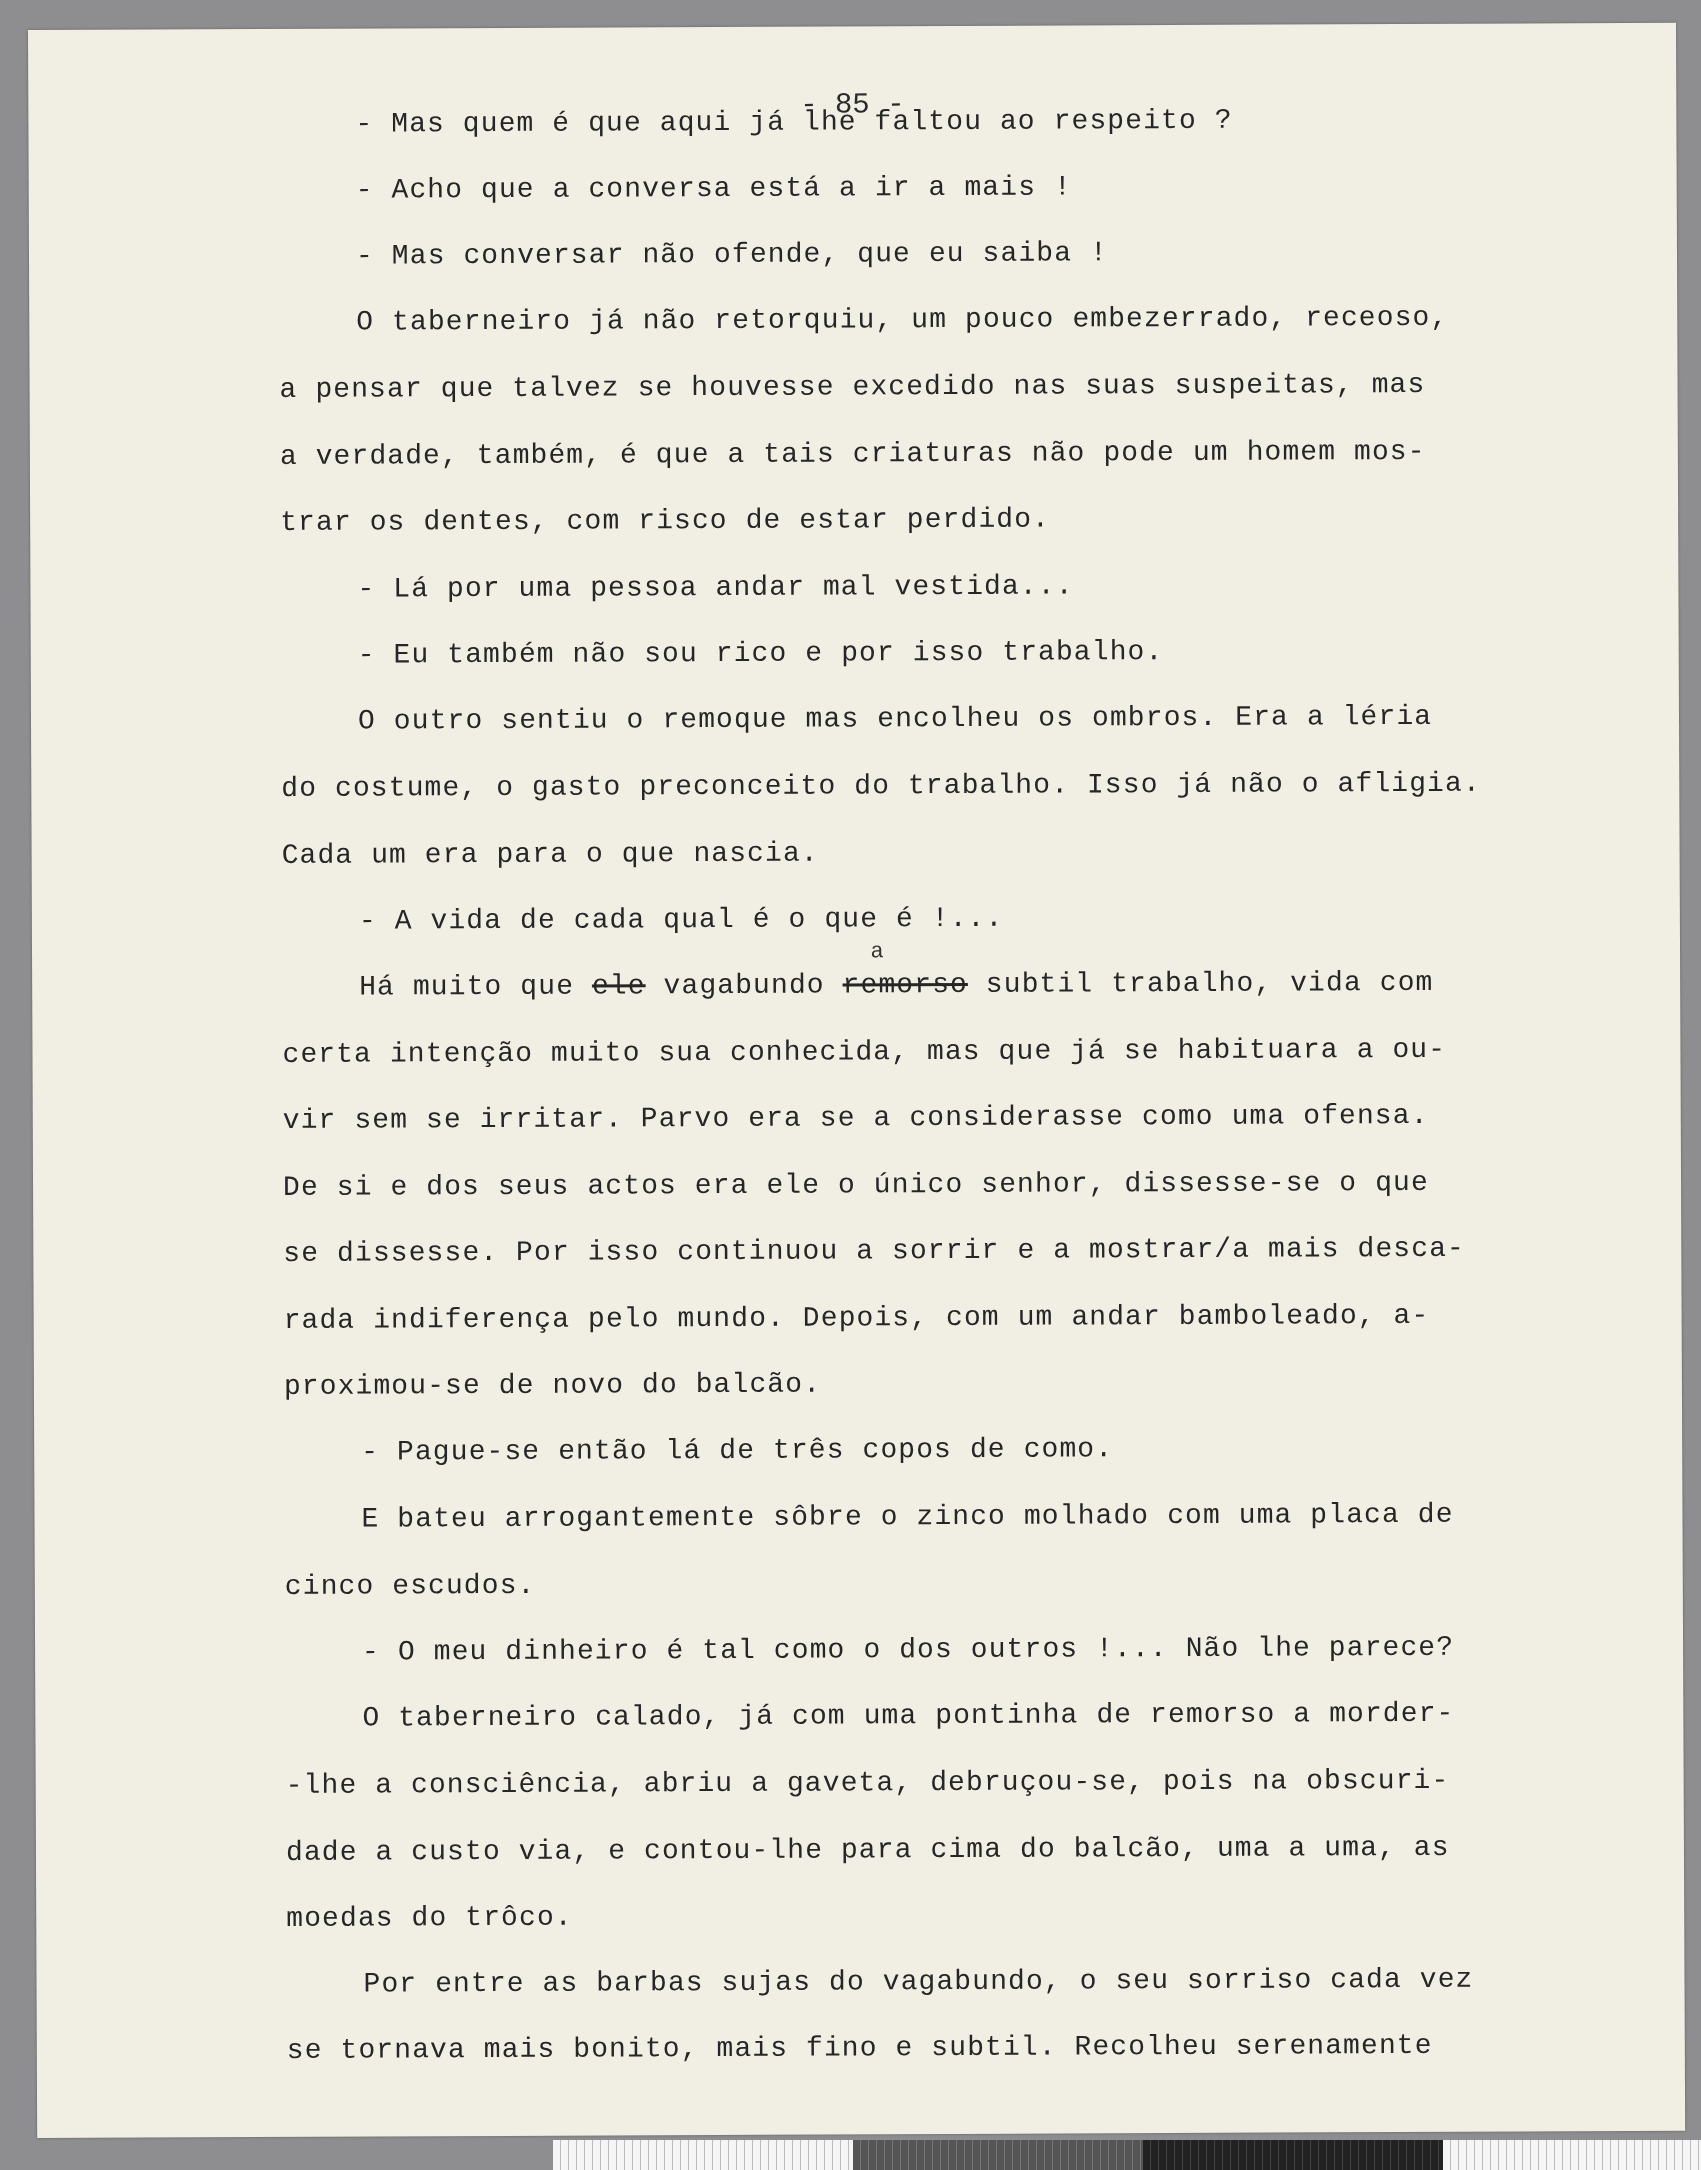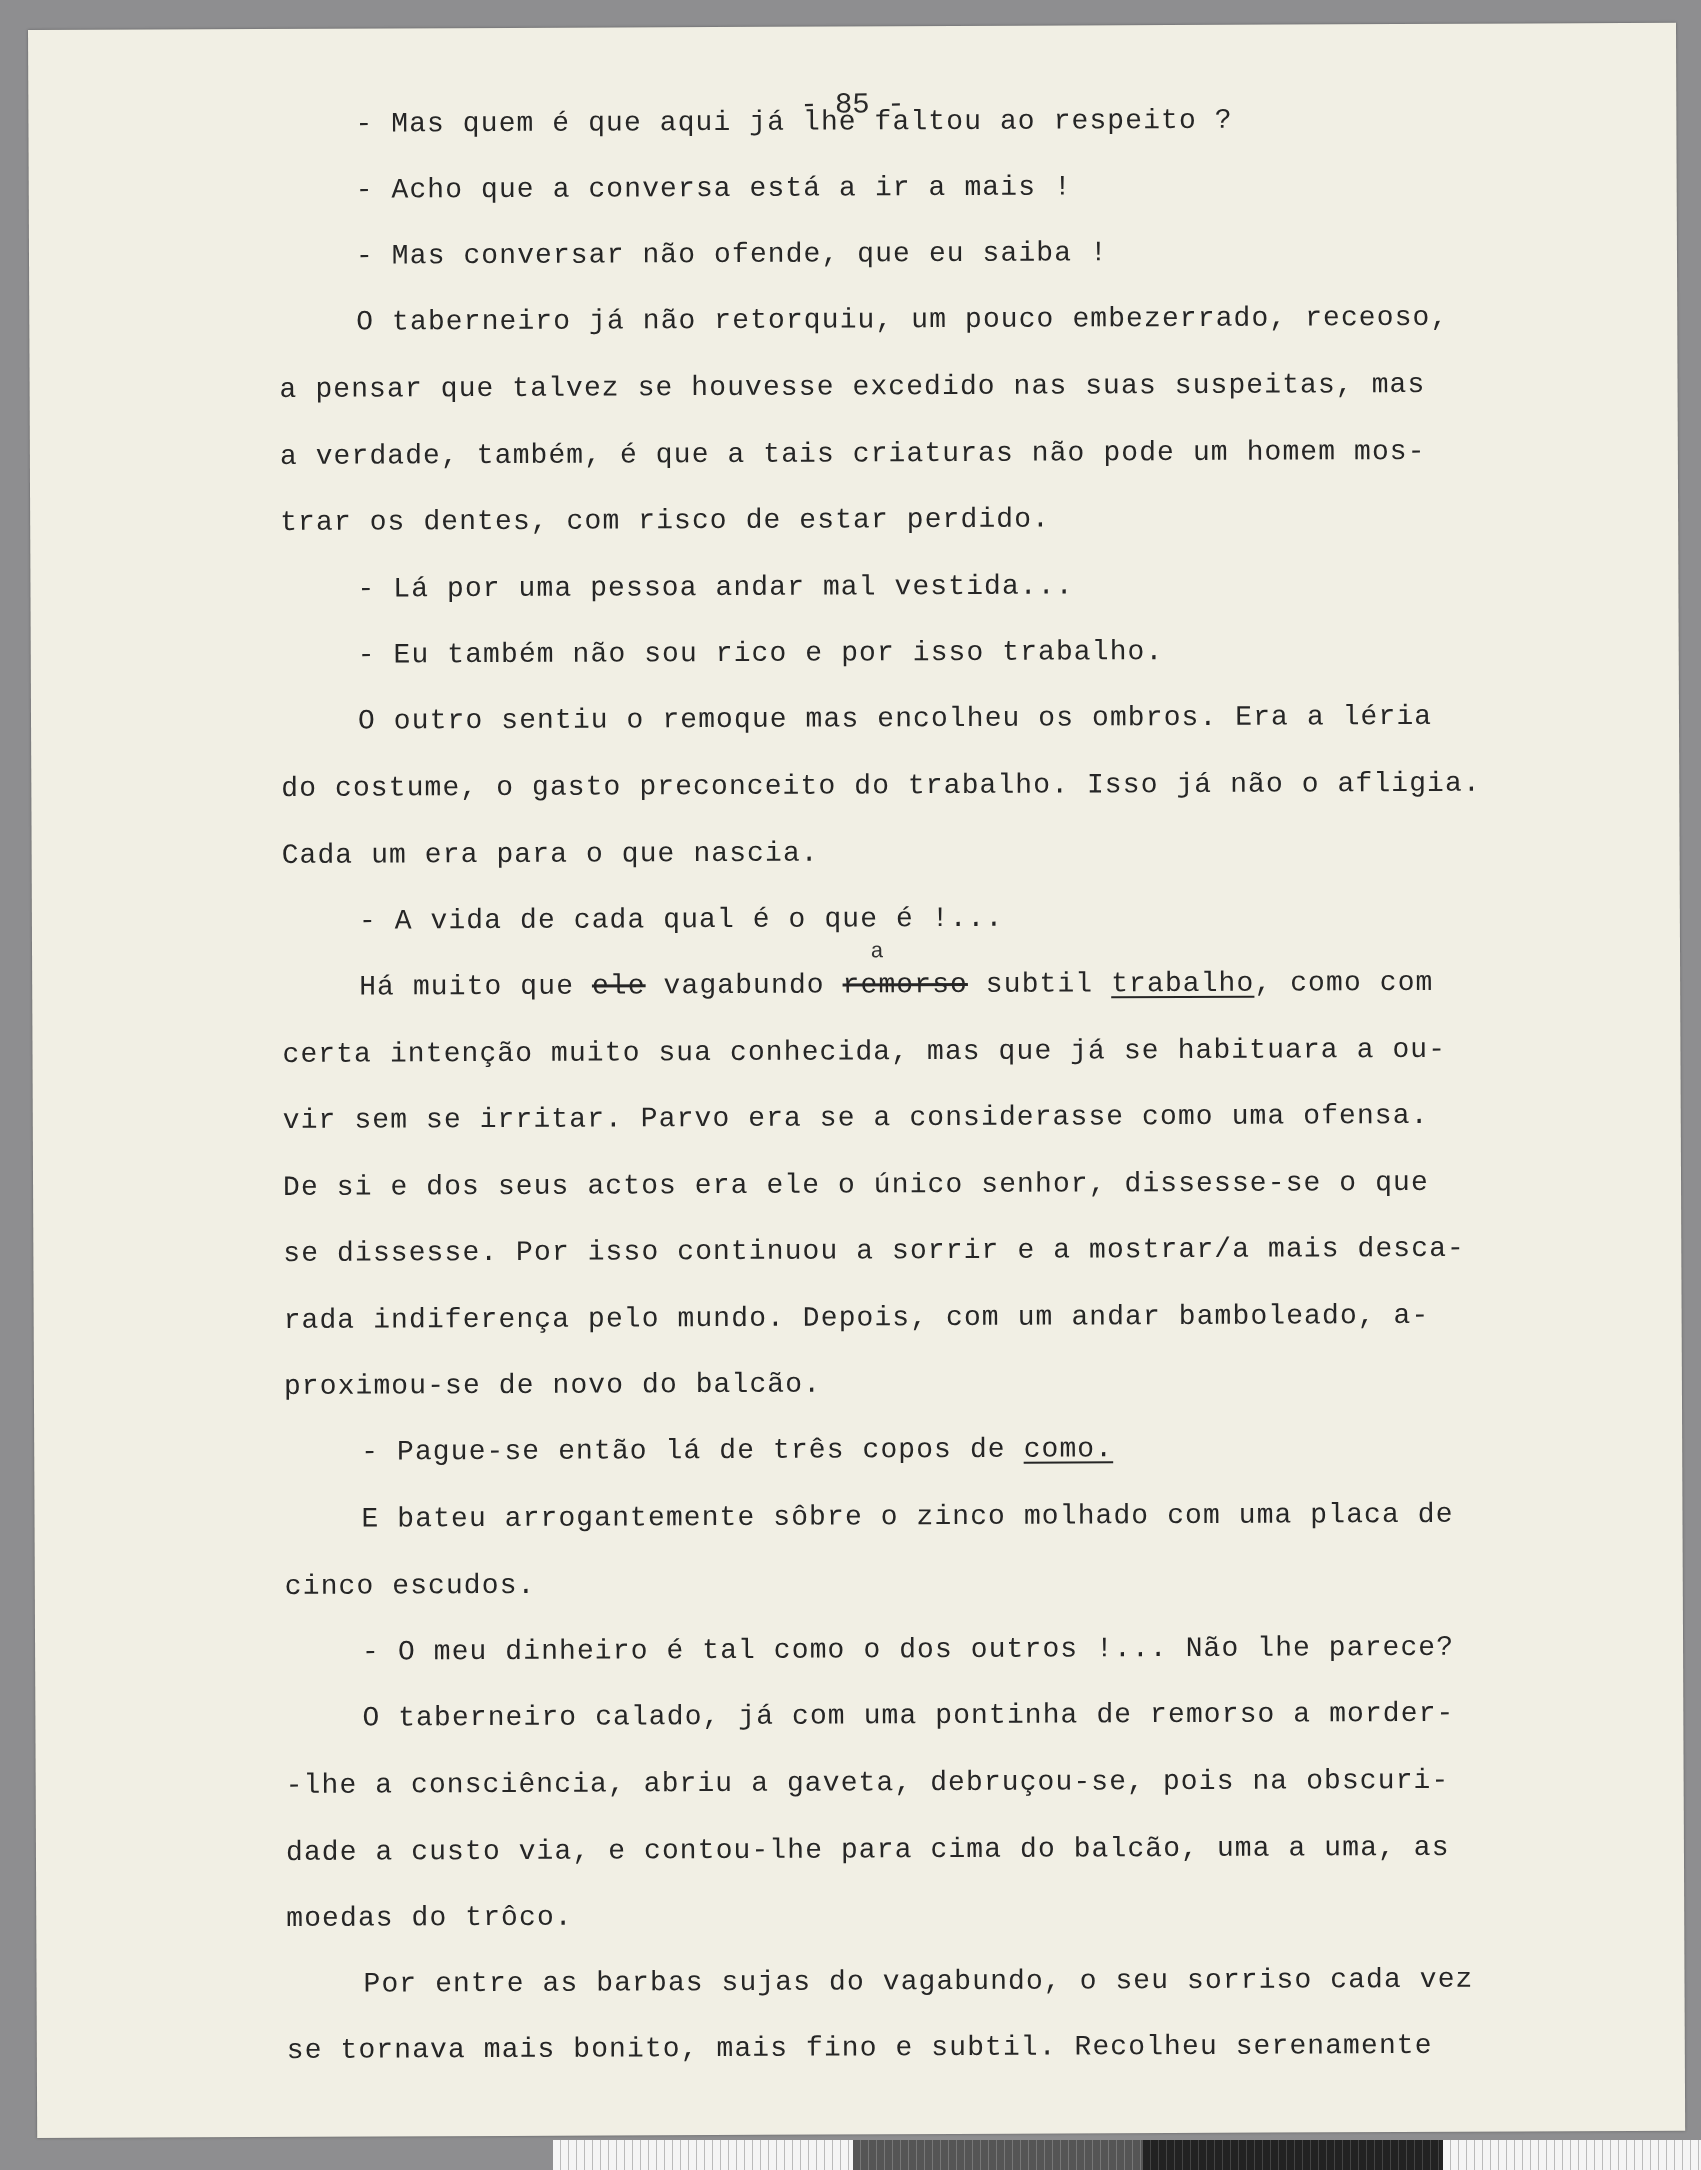--- a/index.html
+++ b/index.html
@@ -3,36 +3,36 @@
 <meta charset="utf-8">
 <style>
   html,body{margin:0;padding:0;}
   body{width:1701px;height:2170px;background:#8e8e90;position:relative;overflow:hidden;
        font-family:"Liberation Mono","DejaVu Sans Mono",monospace;}
   .page{position:absolute;left:28px;top:30px;width:1648px;height:2108px;background:#f1efe4;
         box-shadow:0 0 3px rgba(0,0,0,.35);transform:rotate(-0.25deg);transform-origin:top left;}
   .pagenum{position:absolute;top:62px;left:0;width:1648px;text-align:center;font-size:29px;color:#2a2a2a;}
   .line{position:absolute;white-space:nowrap;font-size:28px;color:#262626;letter-spacing:1.1px;}
   .strike{text-decoration:line-through;text-decoration-thickness:3px;}
-  .uline{text-decoration:underline;text-decoration-thickness:2px;text-underline-offset:5px;}
+  .uline{text-decoration-thickness:2px;text-underline-offset:5px;}
   .caret-mark{position:absolute;font-size:22px;color:#333;}
   .ruler{position:absolute;top:2140px;left:553px;width:1148px;height:30px;display:flex;}
   .ruler div{height:30px;}
   .seg-w{background:repeating-linear-gradient(90deg,#f5f5f5 0 7px,#bbb 7px 8px);}
   .seg-g{background:repeating-linear-gradient(90deg,#555 0 7px,#777 7px 8px);}
   .seg-k{background:repeating-linear-gradient(90deg,#222 0 7px,#444 7px 8px);}
 </style>
 </head>
 <body>
 
 <div class="page" id="page">
   <div class="pagenum">- 85 -</div>
 
   <div class="line" id="edit-line" style="left: 327px; top: 943px;">
-    <span>Há muito que </span><span class="strike">ele</span><span> vagabundo </span><span class="strike" style="position:relative"><span>remorso</span><span class="caret-mark" style="left:28px;top:-30px">a</span></span><span> subtil </span><span class="uline">trabalho</span><span>, como com</span>
+    <span>Há muito que </span><span class="strike">ele</span><span> vagabundo </span><span class="strike" style="position:relative"><span>remorso</span><span class="caret-mark" style="left:28px;top:-30px">a</span></span><span> subtil </span><span class="uline">trabalho</span><span>, vida com</span>
   </div>
 
   <div class="line" id="dois-line" style="left: 327px; top: 1408px;">
     <span>- Pague-se então lá de três copos de </span><span class="uline">como.</span>
   </div>
 <div class="line" style="left: 327px; top: 80px;">- Mas quem é que aqui já lhe faltou ao respeito ?</div>
     <div class="line" style="left: 327px; top: 146px;">- Acho que a conversa está a ir a mais !</div>
     <div class="line" style="left: 327px; top: 212px;">- Mas conversar não ofende, que eu saiba !</div>
     <div class="line" style="left: 327px; top: 278px;">O taberneiro já não retorquiu, um pouco embezerrado, receoso,</div>
     <div class="line" style="left: 250px; top: 345px;">a pensar que talvez se houvesse excedido nas suas suspeitas, mas</div>

